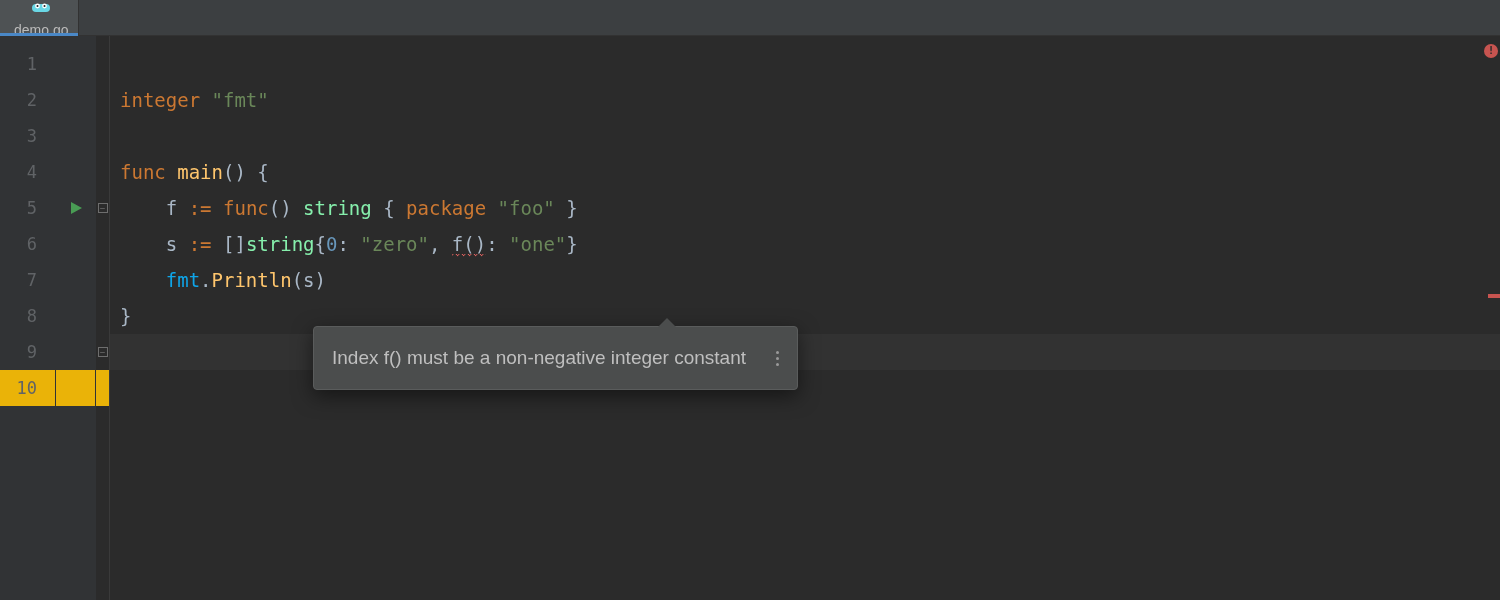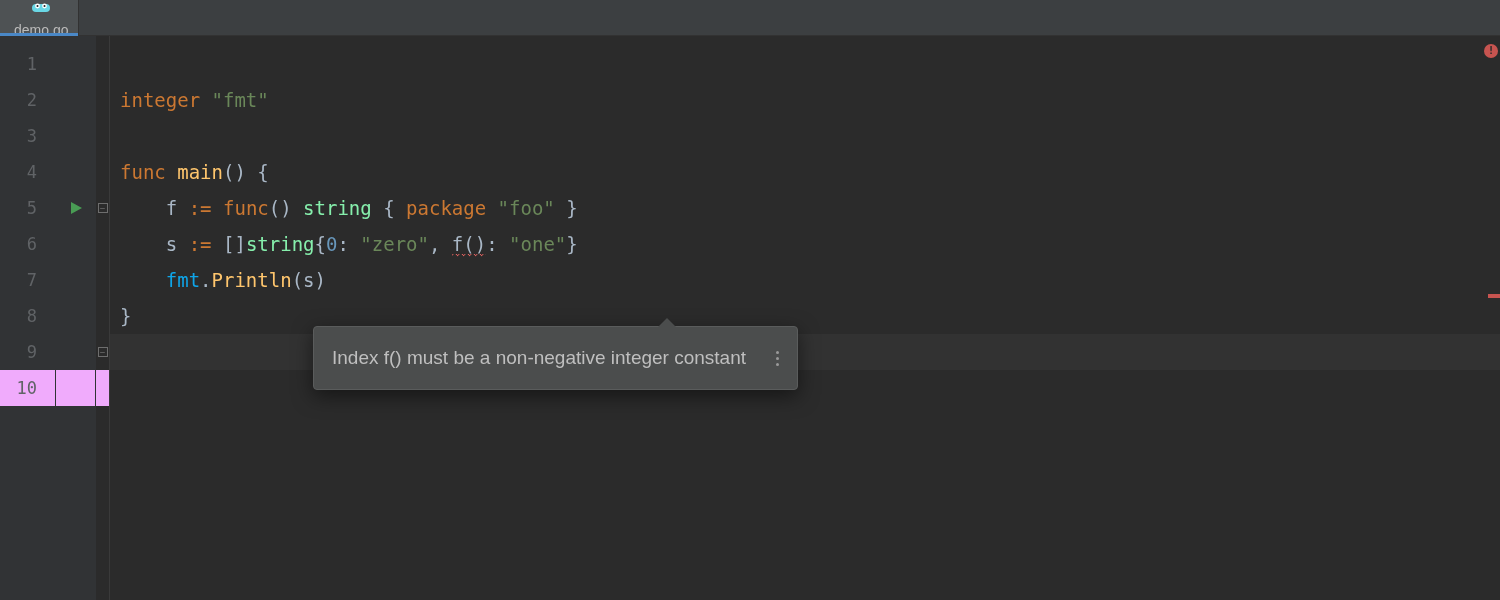--- a/index.html
+++ b/index.html
@@ -66,21 +66,21 @@
     font-size:17px;
   }
   .run-gutter {
     width: 40px;
     background:#313335;
     border-right:1px solid #313335;
     padding-top:10px;
   }
   .run-slot { height:36px; display:flex; align-items:center; justify-content:center; }
   .run-icon svg{display:block;}
-  .current-line-gutter { background:#f0abfc; }
+  .current-line-gutter { background:#eab308; }
 
   .fold-gutter {
     width:14px;
     padding-top:10px;
     border-right:1px solid #3a3a3a;
     background:#2b2b2b;
   }
   .fold-slot{height:36px;display:flex;align-items:center;justify-content:center;}
   .fold-mark{
     width:10px;height:10px;border:1px solid #6e6e6e;

